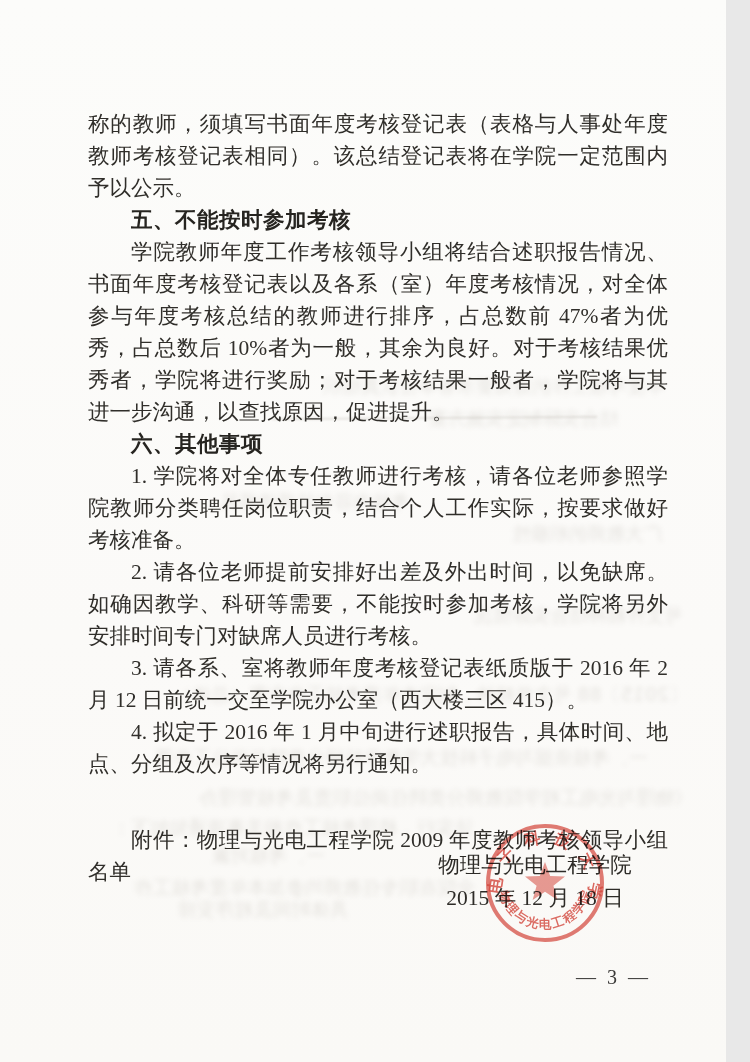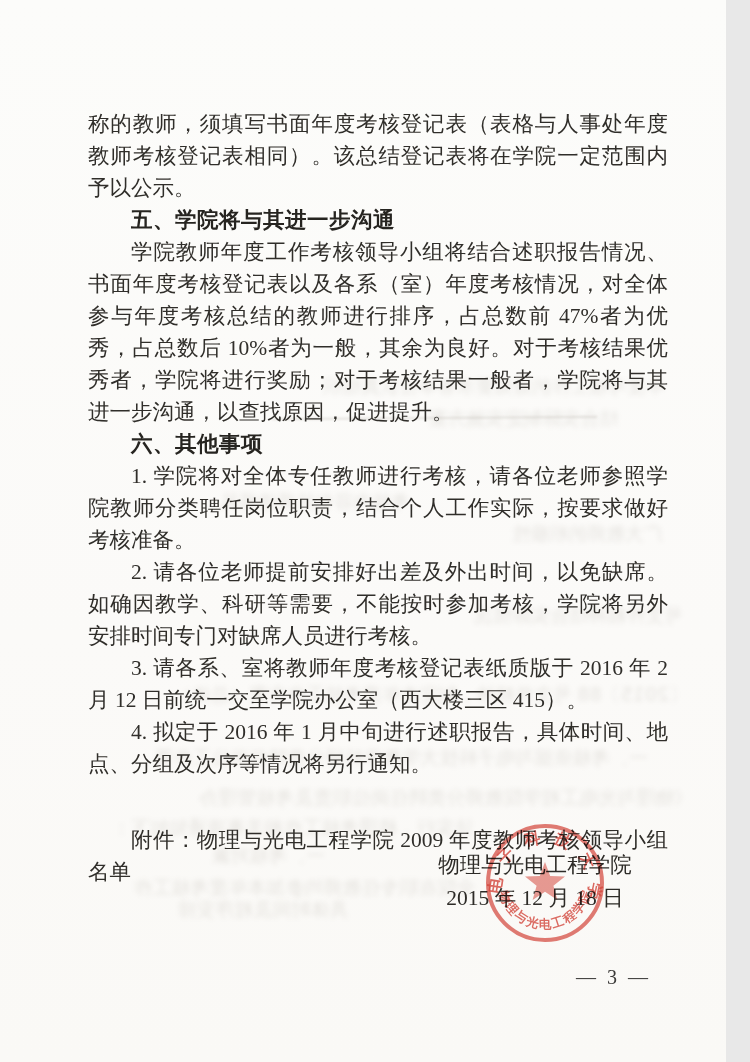--- a/index.html
+++ b/index.html
@@ -74,21 +74,21 @@
     <span class="bleed" style="top:785px;left:88px;width:605px">《物理与光电工程学院教师分类聘任岗位职责及考核管理办</span>
     <span class="bleed" style="top:815px;left:88px;width:385px">法实行，梳理考核工作相关事项通知如下：</span>
     <span class="bleed" style="top:843px;left:120px;width:205px">一、考核对象</span>
     <span class="bleed" style="top:875px;left:120px;width:355px">全院在职专任教师均参加本年度考核工作</span>
     <span class="bleed" style="top:897px;left:88px;width:260px">具体时间及程序安排</span>
     <div class="bleed-stroke"></div>
   </div>
 
   <div class="content">
     <p class="cont">称的教师，须填写书面年度考核登记表（表格与人事处年度教师考核登记表相同）。该总结登记表将在学院一定范围内予以公示。</p>
-    <p class="heading">五、学院将与其进一步沟通</p>
+    <p class="heading">五、不能按时参加考核</p>
     <p>学院教师年度工作考核领导小组将结合述职报告情况、书面年度考核登记表以及各系（室）年度考核情况，对全体参与年度考核总结的教师进行排序，占总数前 47%者为优秀，占总数后 10%者为一般，其余为良好。对于考核结果优秀者，学院将进行奖励；对于考核结果一般者，学院将与其进一步沟通，以查找原因，促进提升。</p>
     <p class="heading">六、其他事项</p>
     <p>1. 学院将对全体专任教师进行考核，请各位老师参照学院教师分类聘任岗位职责，结合个人工作实际，按要求做好考核准备。</p>
     <p>2. 请各位老师提前安排好出差及外出时间，以免缺席。如确因教学、科研等需要，不能按时参加考核，学院将另外安排时间专门对缺席人员进行考核。</p>
     <p>3. 请各系、室将教师年度考核登记表纸质版于 2016 年 2 月 12 日前统一交至学院办公室（西大楼三区 415）。</p>
     <p>4. 拟定于 2016 年 1 月中旬进行述职报告，具体时间、地点、分组及次序等情况将另行通知。</p>
     <p class="attachment">附件：物理与光电工程学院 2009 年度教师考核领导小组名单</p>
   </div>
 
   <div class="signature">

